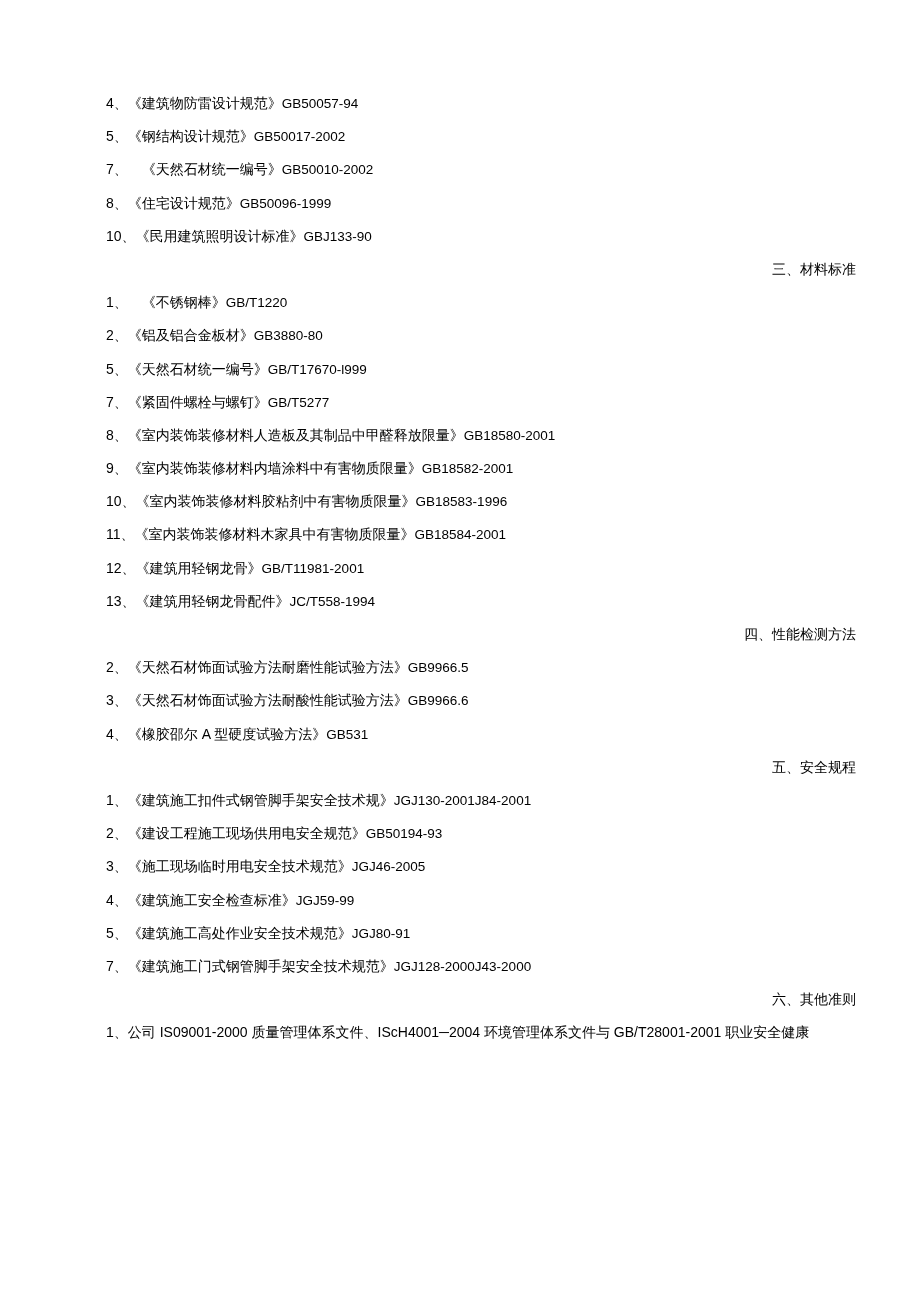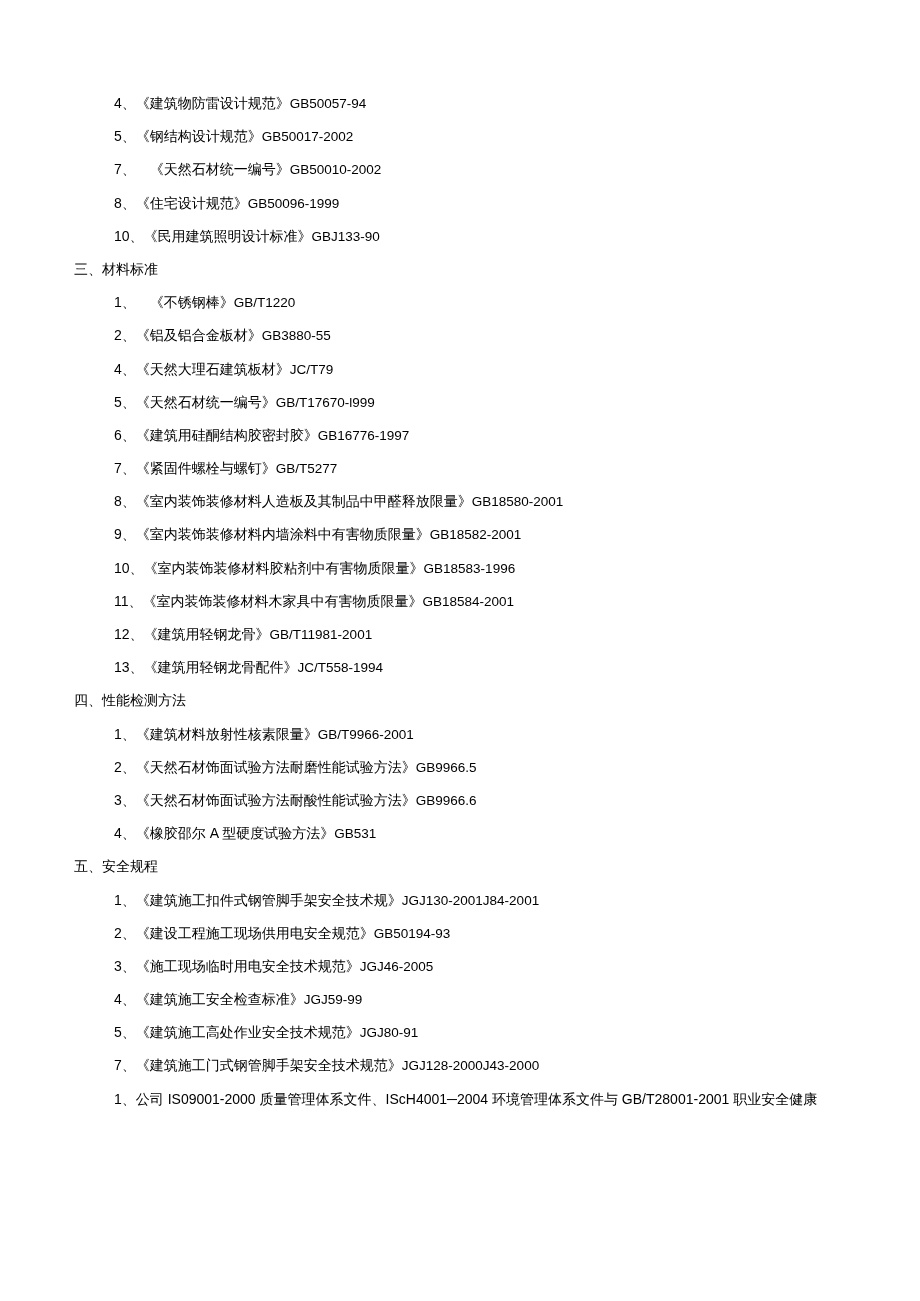--- a/index.html
+++ b/index.html
@@ -11,25 +11,26 @@
       color: #000000;
       line-height: 2.3;
     }
     .page {
       width: 920px;
       min-height: 1301px;
       padding: 86px 60px 40px 60px;
       box-sizing: border-box;
     }
     .item {
-      margin: 1px 12px;
+      margin: 1px 4px;
       white-space: nowrap;
     }
     .section-heading {
       padding-left: 2px;
+      text-align: right;
     }
     .list-item {
       padding-left: 42px;
     }
     .alpha {
       font-family: Arial, Helvetica, sans-serif;
       font-size: 13.5px;
     }
   </style>
 </head>
@@ -37,38 +38,36 @@
 
 <div class="page">
   <div id="content">
       <div class="item list-item"><span>4、</span><span>《建筑物防雷设计规范》</span><span class="alpha">GB50057-94</span></div>
       <div class="item list-item"><span>5、</span><span>《钢结构设计规范》</span><span class="alpha">GB50017-2002</span></div>
       <div class="item list-item"><span>7、</span><span>　《天然石材统一编号》</span><span class="alpha">GB50010-2002</span></div>
       <div class="item list-item"><span>8、</span><span>《住宅设计规范》</span><span class="alpha">GB50096-1999</span></div>
       <div class="item list-item"><span>10、</span><span>《民用建筑照明设计标准》</span><span class="alpha">GBJ133-90</span></div>
       <div class="item section-heading">三、材料标准</div>
       <div class="item list-item"><span>1、</span><span>　《不锈钢棒》</span><span class="alpha">GB/T1220</span></div>
-      <div class="item list-item"><span>2、</span><span>《铝及铝合金板材》</span><span class="alpha">GB3880-55</span></div>
-      <div class="item list-item"><span>4、</span><span>《天然大理石建筑板材》</span><span class="alpha">JC/T79</span></div>
+      <div class="item list-item"><span>2、</span><span>《铝及铝合金板材》</span><span class="alpha">GB3880-80</span></div>
       <div class="item list-item"><span>5、</span><span>《天然石材统一编号》</span><span class="alpha">GB/T17670-l999</span></div>
-      <div class="item list-item"><span>6、</span><span>《建筑用硅酮结构胶密封胶》</span><span class="alpha">GB16776-1997</span></div>
       <div class="item list-item"><span>7、</span><span>《紧固件螺栓与螺钉》</span><span class="alpha">GB/T5277</span></div>
       <div class="item list-item"><span>8、</span><span>《室内装饰装修材料人造板及其制品中甲醛释放限量》</span><span class="alpha">GB18580-2001</span></div>
       <div class="item list-item"><span>9、</span><span>《室内装饰装修材料内墙涂料中有害物质限量》</span><span class="alpha">GB18582-2001</span></div>
       <div class="item list-item"><span>10、</span><span>《室内装饰装修材料胶粘剂中有害物质限量》</span><span class="alpha">GB18583-1996</span></div>
       <div class="item list-item"><span>11、</span><span>《室内装饰装修材料木家具中有害物质限量》</span><span class="alpha">GB18584-2001</span></div>
       <div class="item list-item"><span>12、</span><span>《建筑用轻钢龙骨》</span><span class="alpha">GB/T11981-2001</span></div>
       <div class="item list-item"><span>13、</span><span>《建筑用轻钢龙骨配件》</span><span class="alpha">JC/T558-1994</span></div>
       <div class="item section-heading">四、性能检测方法</div>
-      <div class="item list-item"><span>1、</span><span>《建筑材料放射性核素限量》</span><span class="alpha">GB/T9966-2001</span></div>
       <div class="item list-item"><span>2、</span><span>《天然石材饰面试验方法耐磨性能试验方法》</span><span class="alpha">GB9966.5</span></div>
       <div class="item list-item"><span>3、</span><span>《天然石材饰面试验方法耐酸性能试验方法》</span><span class="alpha">GB9966.6</span></div>
       <div class="item list-item"><span>4、</span><span>《橡胶邵尔 A 型硬度试验方法》</span><span class="alpha">GB531</span></div>
       <div class="item section-heading">五、安全规程</div>
       <div class="item list-item"><span>1、</span><span>《建筑施工扣件式钢管脚手架安全技术规》</span><span class="alpha">JGJ130-2001J84-2001</span></div>
       <div class="item list-item"><span>2、</span><span>《建设工程施工现场供用电安全规范》</span><span class="alpha">GB50194-93</span></div>
       <div class="item list-item"><span>3、</span><span>《施工现场临时用电安全技术规范》</span><span class="alpha">JGJ46-2005</span></div>
       <div class="item list-item"><span>4、</span><span>《建筑施工安全检查标准》</span><span class="alpha">JGJ59-99</span></div>
       <div class="item list-item"><span>5、</span><span>《建筑施工高处作业安全技术规范》</span><span class="alpha">JGJ80-91</span></div>
       <div class="item list-item"><span>7、</span><span>《建筑施工门式钢管脚手架安全技术规范》</span><span class="alpha">JGJ128-2000J43-2000</span></div>
+      <div class="item section-heading">六、其他准则</div>
       <div class="item list-item"><span>1、</span><span>公司 IS09001-2000 质量管理体系文件、IScH4001─2004 环境管理体系文件与 GB/T28001-2001 职业安全健康</span></div>
     </div>
 </div>
 
 </body></html>

